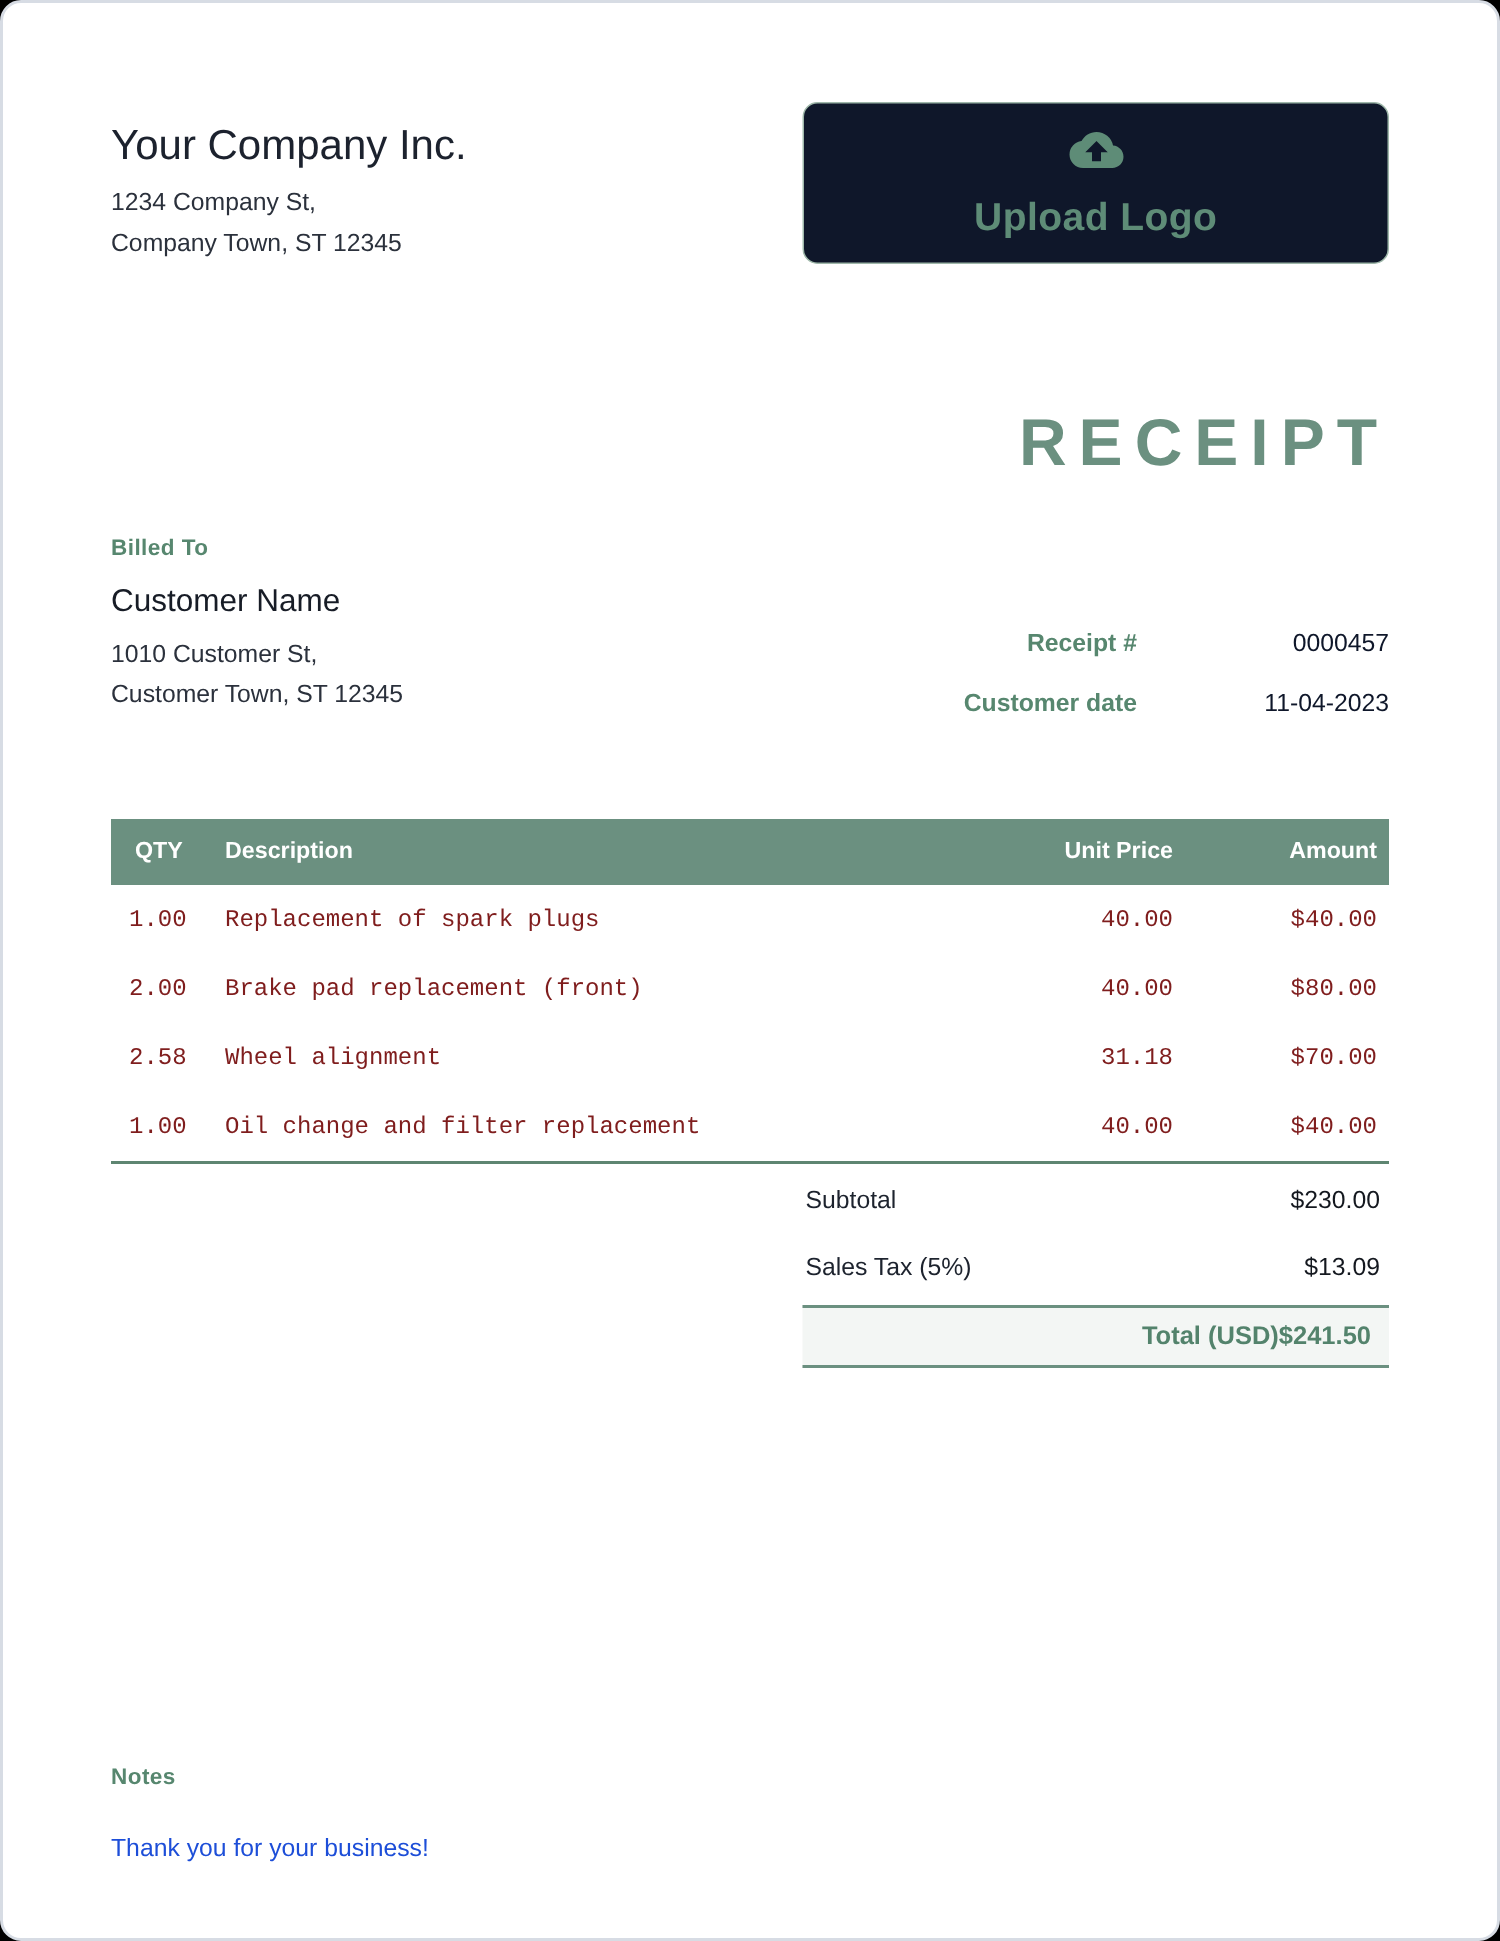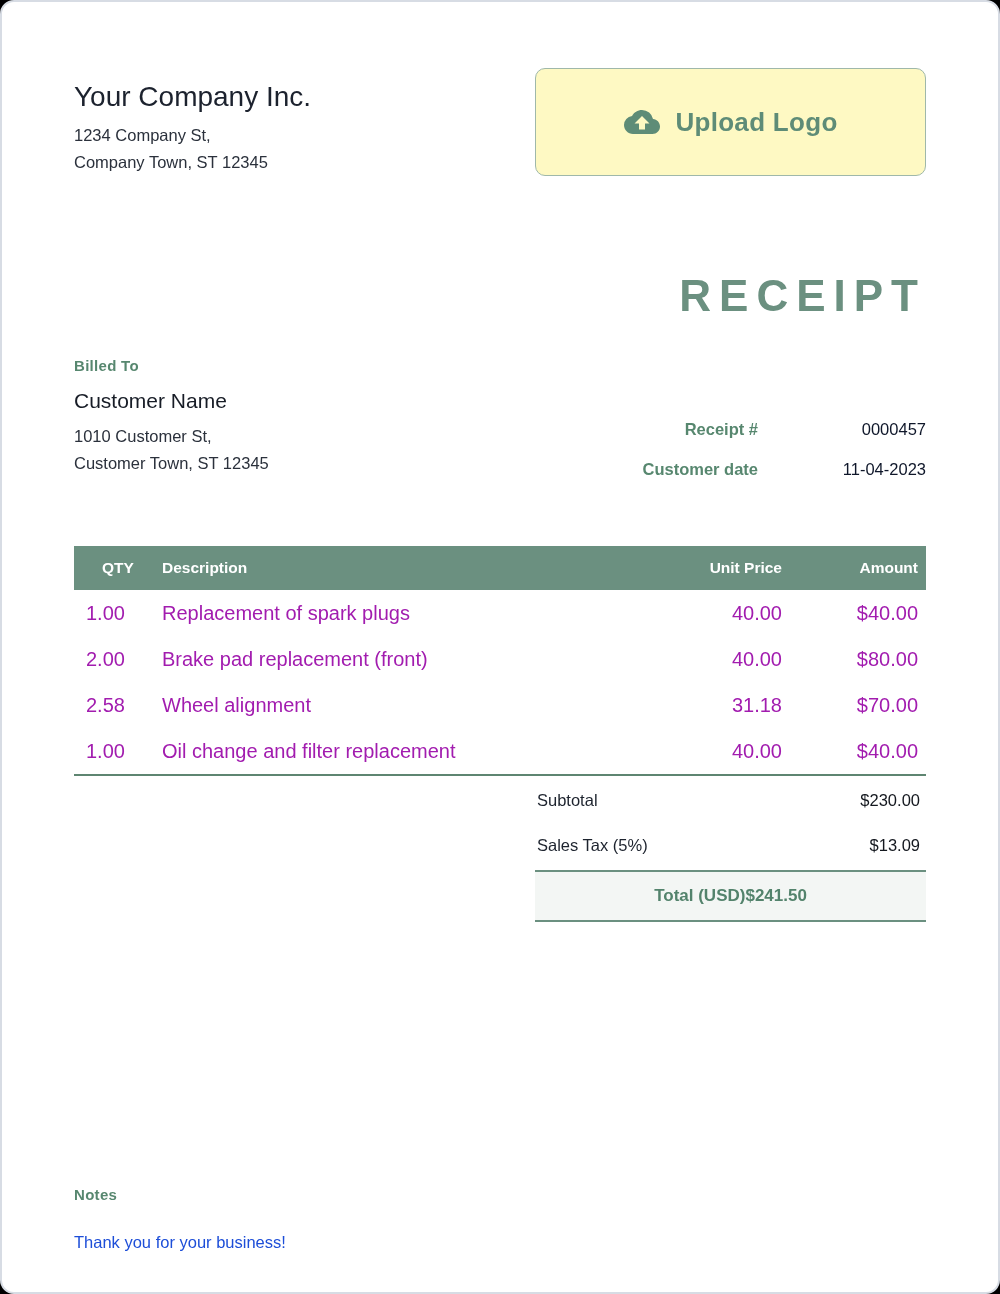--- a/index.html
+++ b/index.html
@@ -17,21 +17,21 @@
   }
   
   .top-row{display:flex;justify-content:space-between;align-items:flex-start;}
   .company{margin-top:14px;}
   .company-name{font-size:28px;font-weight:400;color:#1c222e;line-height:30px;}
   .company-addr{margin-top:10px;font-size:16.5px;line-height:27px;color:#2b313c;}
   .upload-box{
     width:391px;height:108px;box-sizing:border-box;
     border:1.5px solid #9fb8aa;border-radius:10px;
     display:flex;align-items:center;justify-content:center;gap:14px;
-    background:#fef9c3;cursor:pointer;
+    background:#0f172a;cursor:pointer;flex-direction:column;
   }
   .upload-label{font-size:26px;font-weight:600;color:#5e8c77;letter-spacing:.3px;}
   .upload-icon{width:38px;height:30px;display:inline-block;}
   
   .doc-title{
     margin-top:96px;text-align:right;
     font-size:44px;font-weight:800;letter-spacing:8px;
     color:#6b9080;line-height:48px;
   }
   
@@ -42,37 +42,37 @@
   .meta{margin-top:52px;}
   .meta-row{display:flex;justify-content:flex-end;align-items:center;height:40px;}
   .meta-label{font-size:16.5px;font-weight:700;color:#57876f;text-align:right;min-width:150px;}
   .meta-value{font-size:16.5px;color:#0f172a;text-align:right;width:168px;}
   
   .items{width:100%;border-collapse:collapse;margin-top:57px;table-layout:fixed;}
   .items thead th{
     background:#6b9080;color:#ffffff;font-size:15.5px;font-weight:700;
     height:44px;padding:0;text-align:left;
   }
-  .items th.h-qty{width:60px;padding-left:28px;}
+  .items th.h-qty{width:60px;padding-left:16px;}
   .items th.h-desc{}
   .items th.h-unit{width:130px;text-align:right;}
   .items th.h-amt{width:136px;text-align:right;padding-right:8px;}
-  .items tbody td{height:46px;font-size:20px;color:#a21caf;padding:0;}
+  .items tbody td{height:46px;font-size:16px;color:#7f1d1d;padding:0;font-family:Liberation Mono, monospace;}
   .items td.c-qty{padding-left:12px;}
   .items td.c-unit{text-align:right;}
   .items td.c-amt{text-align:right;padding-right:8px;}
   .items-divider{border:none;border-top:2px solid #5e8571;margin:0;}
   
   .totals{width:391px;margin-left:auto;margin-top:2px;}
   .tot-row{display:flex;justify-content:space-between;align-items:center;height:45px;padding:0 6px 0 2px;}
   .tot-label{font-size:16.5px;color:#1d232e;text-align:right;}
   .tot-value{font-size:16.5px;color:#14181f;}
   .tot-band{
-    display:flex;justify-content:center;align-items:center;
-    height:52px;box-sizing:border-box;margin-top:2px;
+    display:flex;justify-content:flex-end;align-items:center;
+    height:42px;box-sizing:border-box;margin-top:2px;
     background:#f3f6f4;border-top:2px solid #6b9080;border-bottom:2px solid #6b9080;
     padding:0 12px;
   }
   .tot-band .band-label,.tot-band .band-value{font-size:17px;font-weight:700;color:#53836c;}
   
   .notes{margin-top:264px;}
   .notes-label{font-size:15px;font-weight:700;color:#57876f;letter-spacing:.3px;}
   .notes-text{margin-top:30px;font-size:16.5px;color:#1d4ed8;}
 </style>
 </head>

